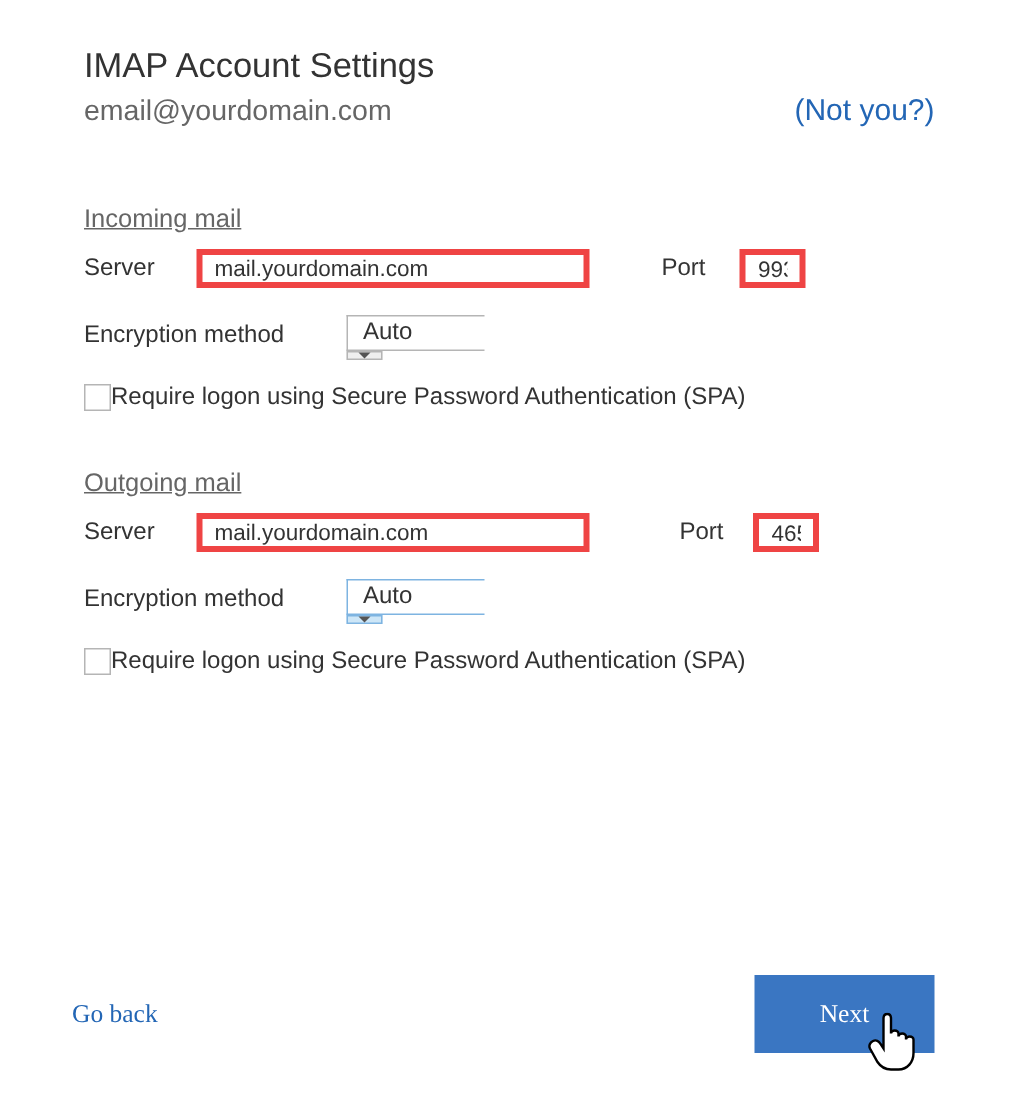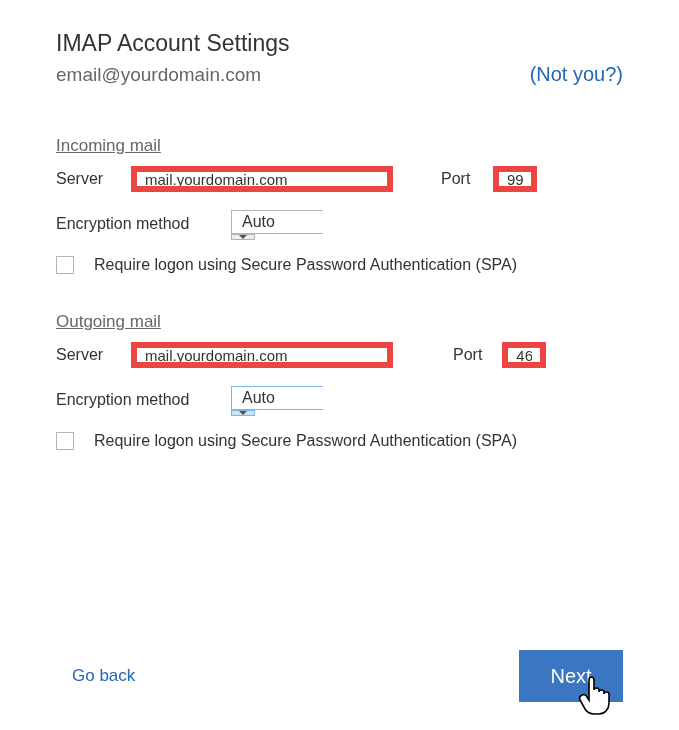--- a/index.html
+++ b/index.html
@@ -61,21 +61,21 @@
     }
     .label-port {
       width: 32px;
       margin-left: 28px;
     }
     .label-enc {
       width: 155px;
     }
     input[type="text"] {
       height: 26px;
-      border: 6px solid #ef4444;
+      border: 4px solid #ef4444;
       padding: 2px 8px;
       font-size: 15px;
       font-family: inherit;
       color: #333333;
     }
     .input-server {
       width: 262px;
     }
     .input-port {
       width: 44px;
@@ -116,55 +116,56 @@
     .chevron {
       width: 0;
       height: 0;
       border-left: 4px solid transparent;
       border-right: 4px solid transparent;
       border-top: 4px solid #555555;
     }
     .checkbox-row {
       display: flex;
       align-items: center;
-      gap: 20px;
+      gap: 0;
       margin-bottom: 38px;
     }
     .checkbox {
       width: 18px;
       height: 18px;
       border: 1px solid #b5b5b5;
       background: #ffffff;
       cursor: pointer;
       flex-shrink: 0;
     }
     .checkbox-label {
       font-size: 16px;
       color: #333333;
     }
     .footer {
       position: absolute;
       bottom: 28px;
-      left: 72px;
+      left: 48px;
       right: 56px;
       display: flex;
       justify-content: space-between;
       align-items: center;
+      font-family: Liberation Serif, serif;
     }
     .go-back {
       font-size: 17px;
       color: #2366b5;
       cursor: pointer;
     }
     .next-btn {
-      width: 104px;
+      width: 120px;
       height: 52px;
       background: #3a76c2;
       color: #ffffff;
-      font-size: 20px;
+      font-size: 17px;
       display: flex;
       align-items: center;
       justify-content: center;
       cursor: pointer;
       border: none;
       font-family: inherit;
       position: relative;
     }
     .cursor-hand {
       position: absolute;

